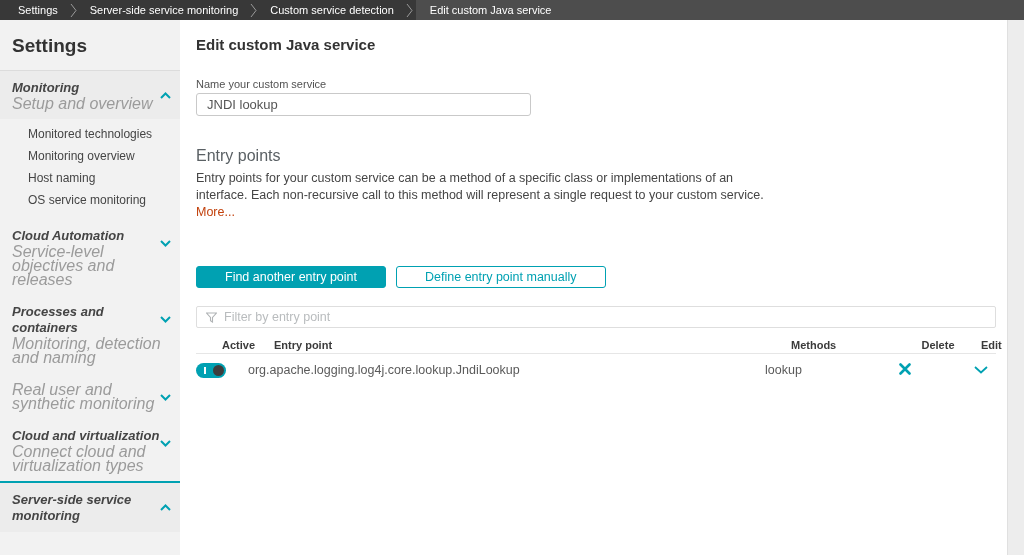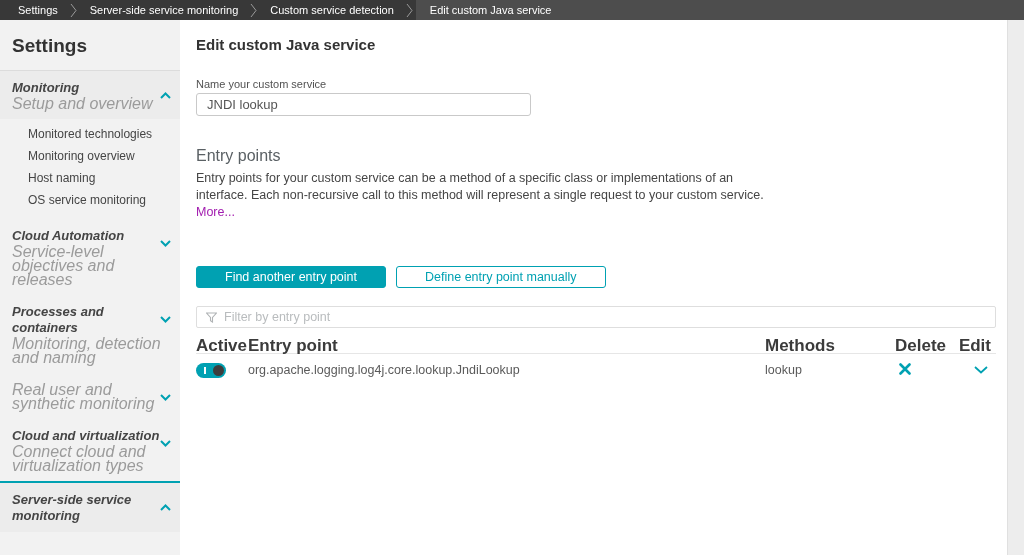--- a/index.html
+++ b/index.html
@@ -32,42 +32,42 @@
   .scroll-strip { position:absolute; top:20px; right:0; width:17px; height:535px; background:#ededed; border-left:1px solid #e0e0e0; }
 
   
   .main { position:absolute; top:20px; left:196px; width:800px; height:535px; background:#fff; }
   .page-title { position:absolute; top:16px; left:0; font-size:15px; font-weight:bold; color:#333; }
   .field-label { position:absolute; top:58px; left:0; font-size:11px; color:#525252; }
   .name-input { position:absolute; top:73px; left:0; width:335px; height:23px; border:1px solid #c9c9c9;
     border-radius:3px; font-size:13px; color:#555; padding:0 10px; font-family:"Liberation Sans", sans-serif; background:#fff; }
   .section-heading { position:absolute; top:127px; left:0; font-size:16px; font-weight:400; color:#5a6064; }
   .ep-desc { position:absolute; top:150px; left:0; width:578px; font-size:12.5px; color:#454545; line-height:17px; }
-  .more-link { color:#a21caf; text-decoration:none; cursor:pointer; }
+  .more-link { color:#c2410c; text-decoration:none; cursor:pointer; }
   .restrict-row { position:absolute; top:217px; left:0; display:flex; align-items:center; gap:14px; cursor:pointer; }
   .restrict-label { font-size:11.5px; color:#454545; }
   .btn-row { position:absolute; top:246px; left:0; display:flex; gap:10px; }
   .btn { height:22px; display:flex; align-items:center; padding:0 28px; font-size:12.5px;
     border-radius:3px; cursor:pointer; font-family:"Liberation Sans", sans-serif; }
   .btn-primary { background:#00a1b2; color:#fff; border:1px solid #00a1b2; }
   .btn-outline { background:#fff; color:#00a1b2; border:1px solid #00a1b2; }
 
   .filter-wrap { position:absolute; top:286px; left:0; width:800px; height:22px; border:1px solid #dedede;
     border-radius:2px; display:flex; align-items:center; background:#fff; }
   .filter-icon { margin:0 7px 0 9px; display:flex; align-items:center; }
   .filter-input { border:none; outline:none; flex:1; font-size:12.5px; color:#555;
     font-family:"Liberation Sans", sans-serif; background:transparent; }
   .filter-input::placeholder { color:#b9bcbe; }
 
   
   .ep-table { position:absolute; top:316px; left:0; width:800px; }
   .t-head, .t-row { display:grid; grid-template-columns:52px 517px 126px 64px 41px; align-items:center; }
   .t-head { height:18px; border-bottom:1px solid #e6e6e6; }
-  .th { font-size:17px; font-weight:bold; color:#3b3b3b; }
-  .th-delete { padding-left:4px; }
+  .th { font-size:11px; font-weight:bold; color:#3b3b3b;margin-left:26px; }
+  .th-delete { padding-left:4px;text-align:center; }
   .th-edit { text-align:right; padding-right:5px; }
   .t-row { height:32px; }
   .td { font-size:12.5px; color:#5a5a5a; }
   .cell-delete { padding-left:8px; }
   .cell-edit { display:flex; justify-content:flex-end; padding-right:8px; }
 
   
   .toggle { position:relative; width:30px; height:15px; background:#00a1b2; border-radius:8px; cursor:pointer; }
   .toggle .knob { position:absolute; top:2px; right:2px; width:11px; height:11px; border-radius:50%; background:#3d3d3d; }
   .toggle .onmark { position:absolute; top:4px; left:8px; width:2px; height:7px; background:#fff; }

